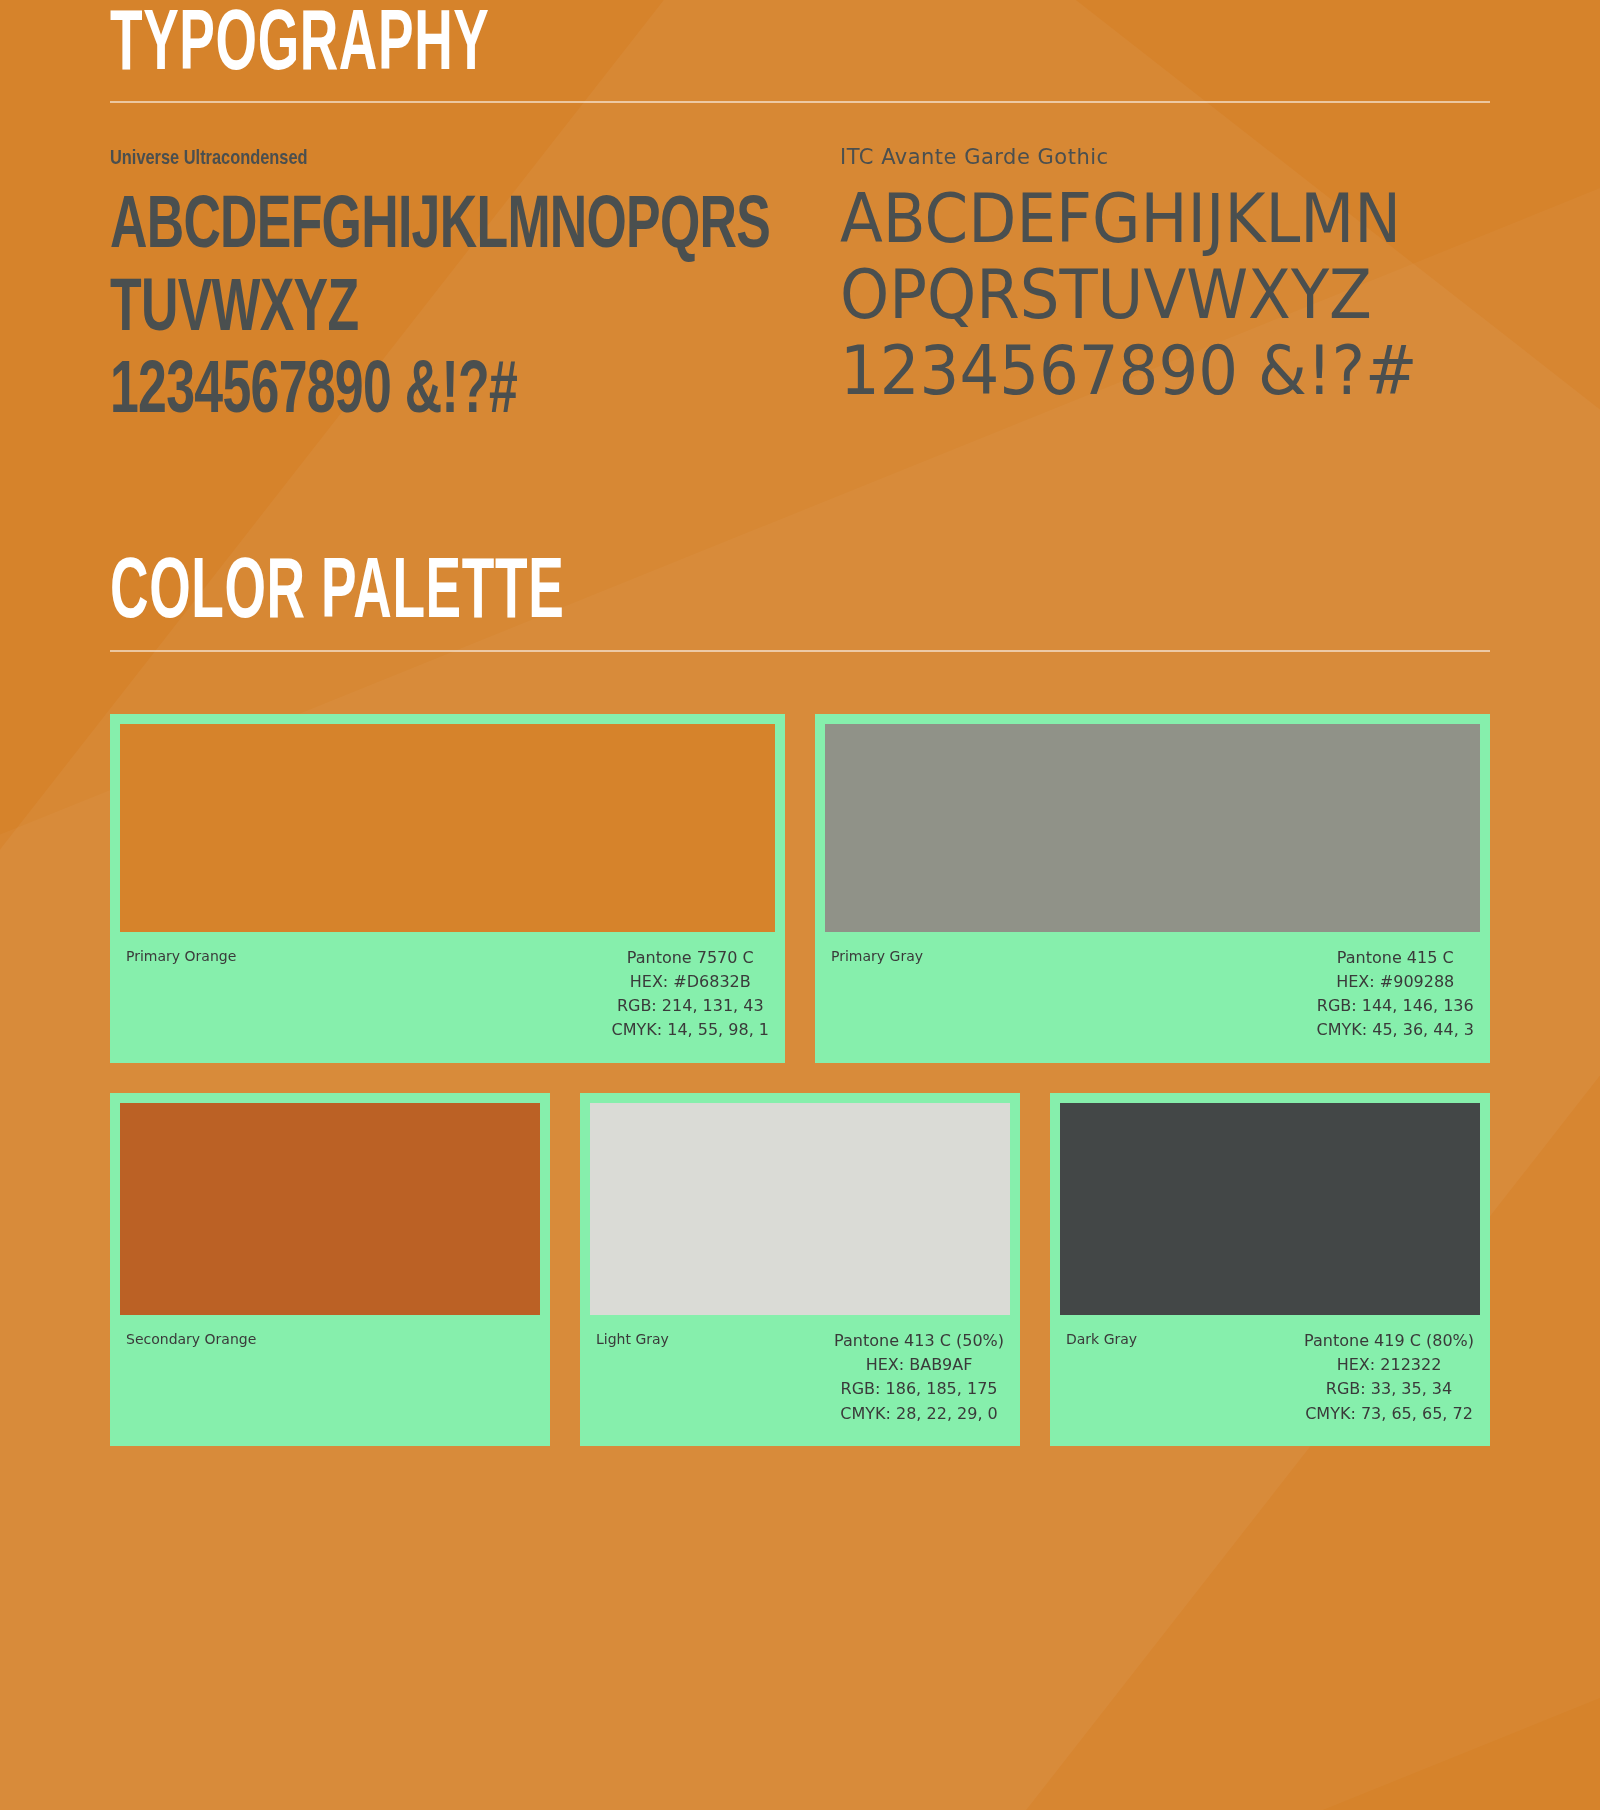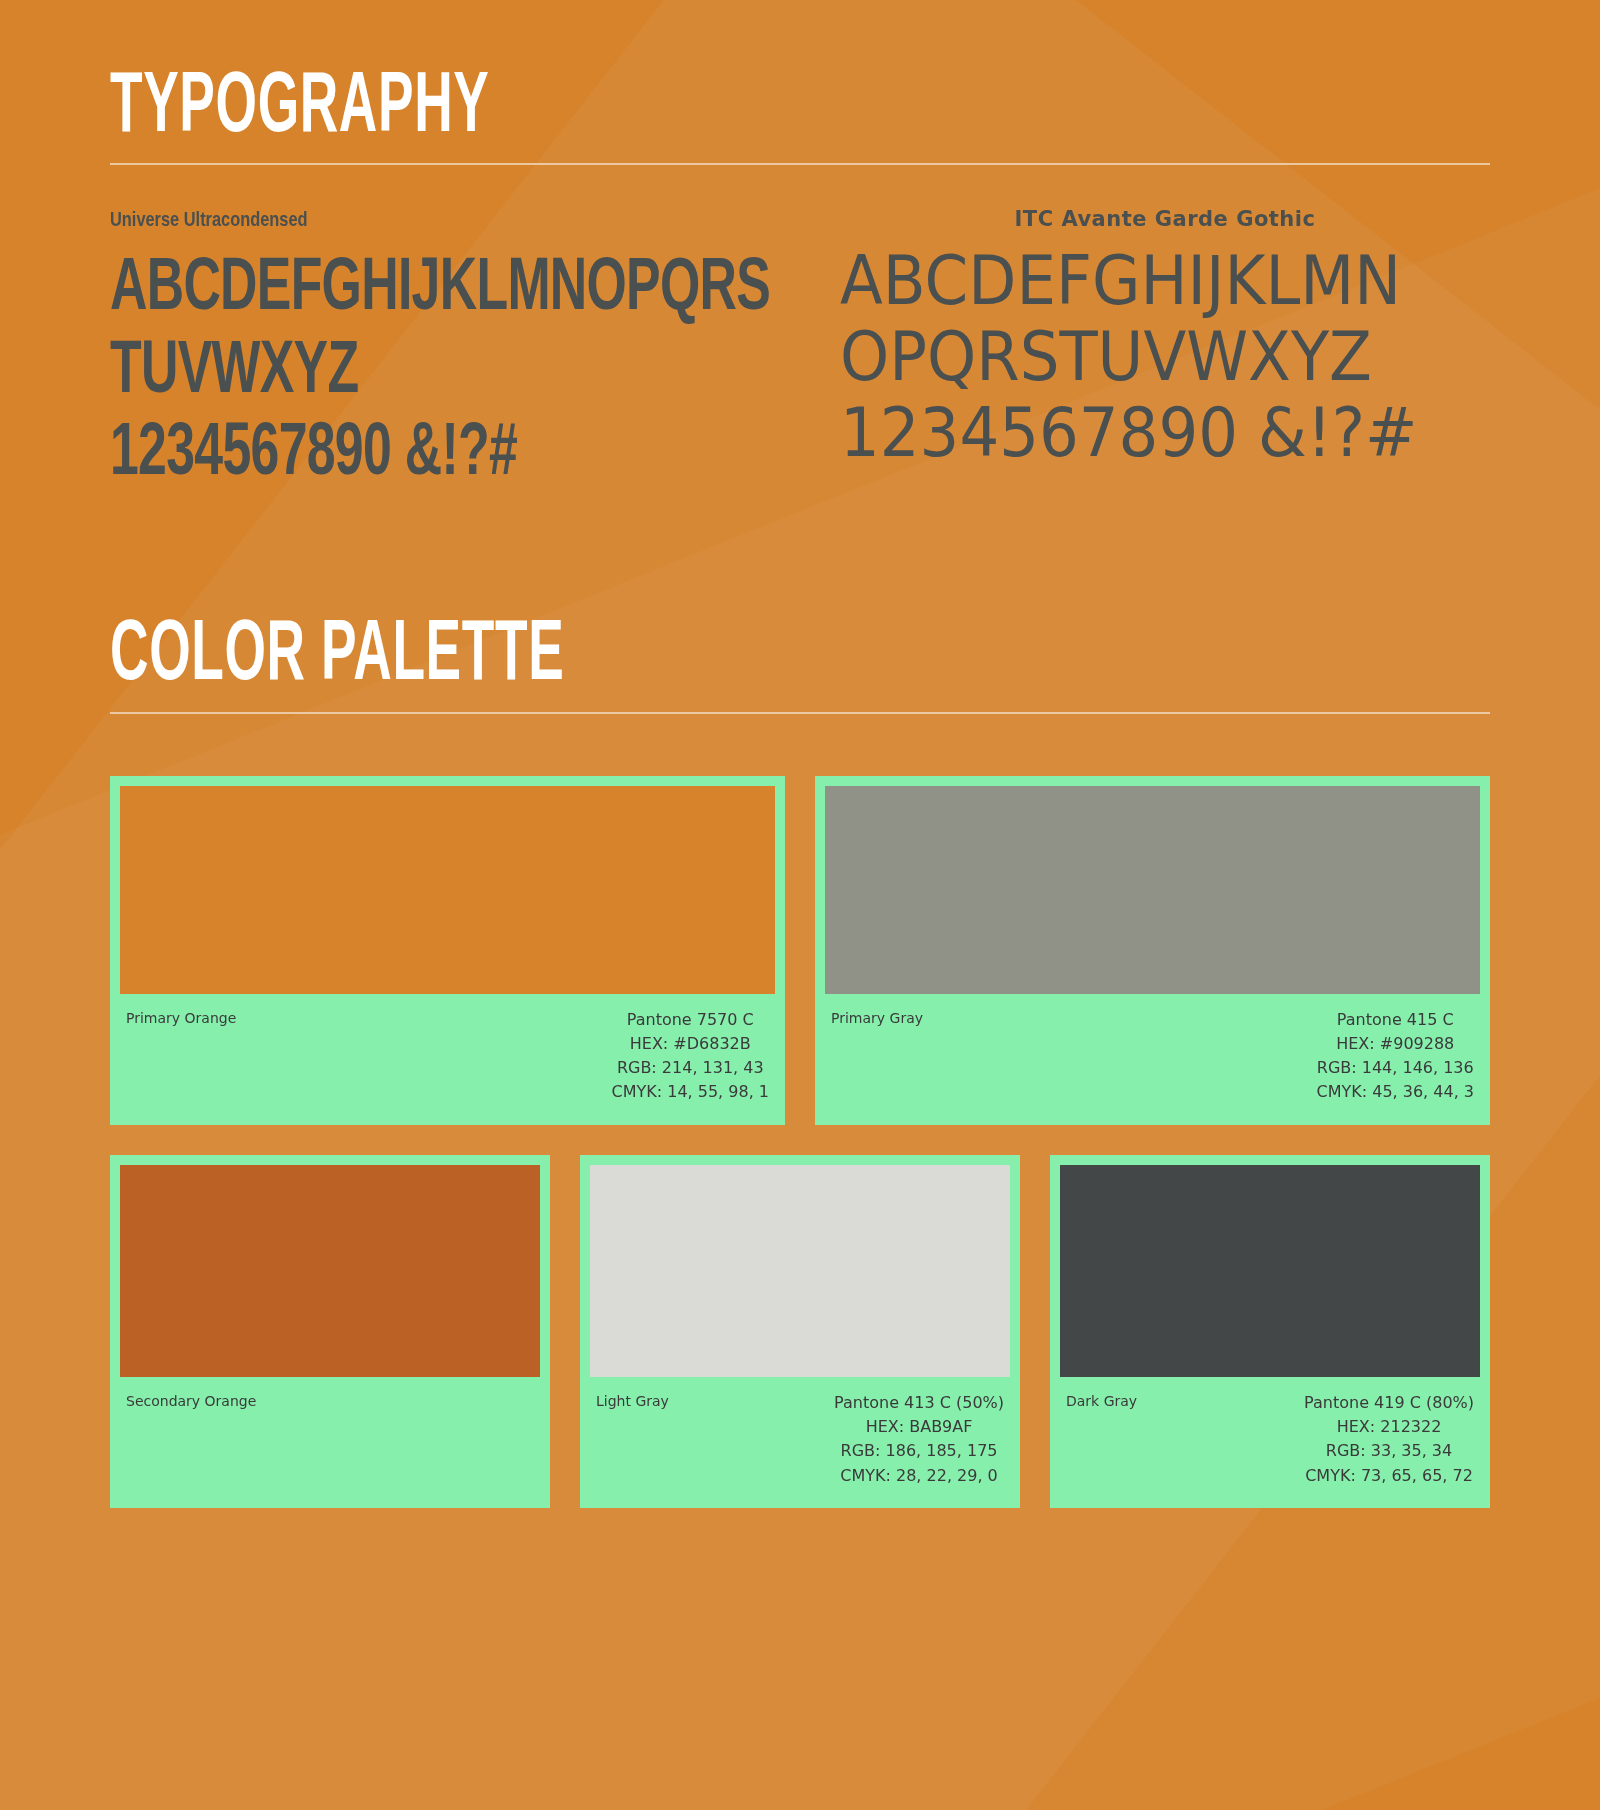--- a/index.html
+++ b/index.html
@@ -53,21 +53,21 @@
     transform:scaleX(0.62);
     transform-origin:left center;
     white-space:nowrap;
   }
   .rule {
     height:2px;
     background:rgba(255,255,255,0.55);
     margin-top:22px;
   }
 
-  #typography-title-wrap { padding-top:62px; }
+  #typography-title-wrap { }
   #palette-title-wrap    { padding-top:118px; }
 
   
   .type-grid {
     display:flex;
     margin-top:42px;
     gap:60px;
   }
   .type-col { flex:1 1 0; min-width:0; }
   .type-col.right { padding-left:20px; }
@@ -79,23 +79,22 @@
   }
   .font-name.condensed {
     font-family:"Liberation Sans Narrow","Liberation Sans", sans-serif;
     font-weight:bold;
     transform:scaleX(0.78);
     transform-origin:left center;
     white-space:nowrap;
   }
   .font-name.geometric {
     font-family:"DejaVu Sans", sans-serif;
-    font-weight:bold;
+    font-weight:normal;
     letter-spacing:0.5px;
-    text-align:center;
   }
 
   .specimen {
     color:#4A4F4F;
     line-height:1.06;
   }
   .specimen.condensed {
     font-family:"Liberation Sans Narrow","Liberation Sans", sans-serif;
     font-weight:bold;
     font-size:74px;

